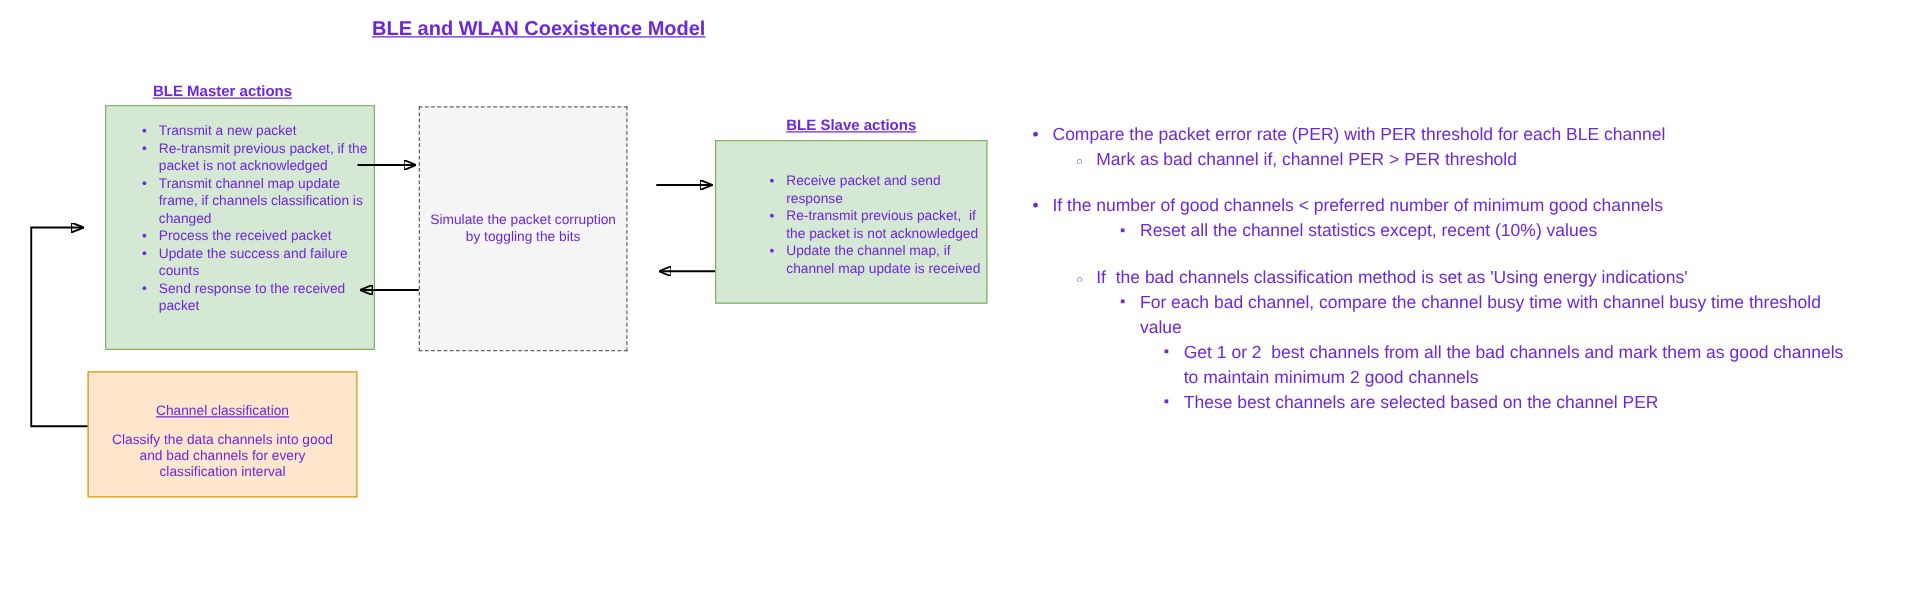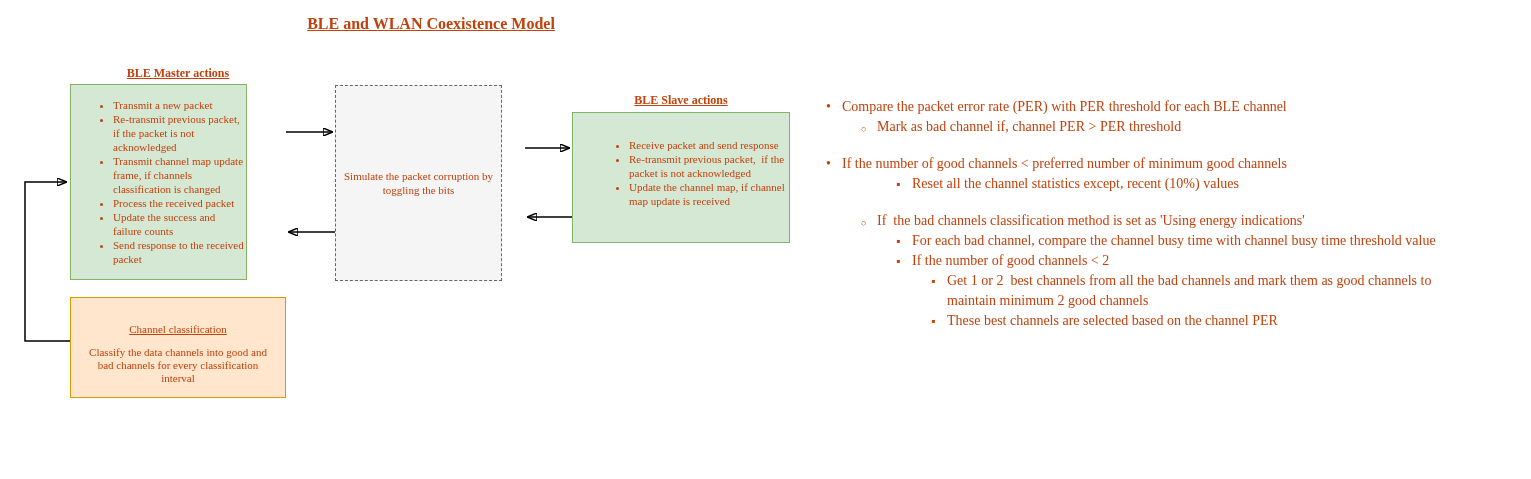--- a/index.html
+++ b/index.html
@@ -1,33 +1,33 @@
 <!DOCTYPE html>
 <html><head>
 <meta charset="utf-8">
 <style>
   html,body { margin:0; padding:0; background:#ffffff; }
   .stage {
     position:relative; width:1531px; height:479px; background:#ffffff;
-    font-family:Liberation Serif, serif; color:#c2410c; overflow:hidden;
+    font-family:Liberation Sans, sans-serif; color:#6d28d9; overflow:hidden;
   }
   .main-title {
     position:absolute; left:280px; top:15px; width:302px; text-align:center;
     font-size:16px; font-weight:bold; text-decoration:underline; white-space:nowrap;
   }
   .box-label {
     position:absolute; text-align:center; font-size:12px; font-weight:bold;
     text-decoration:underline; white-space:nowrap;
   }
   #master-label { left:70px; top:66px; width:216px; }
   #slave-label  { left:572px; top:93px; width:218px; }
   .green-box {
     position:absolute; background:#d5e8d4; border:1px solid #82b366; box-sizing:border-box;
   }
-  #master-box { left:70px; top:84px; width:177px; height:196px; }
+  #master-box { left:84px; top:84px; width:216px; height:196px; }
   #slave-box  { left:572px; top:112px; width:218px; height:131px; }
   .box-list { margin:0; font-size:11px; line-height:14px; }
   #master-box .box-list { margin-top:13px; padding-left:42px; padding-right:2px; }
   #slave-box  .box-list { margin-top:25px; padding-left:56px; padding-right:0px; }
   .box-list li { white-space:pre-wrap; }
   #sim-box {
     position:absolute; left:335px; top:85px; width:167px; height:196px;
     background:#f5f5f5; border:1px dashed #666666; box-sizing:border-box;
     display:flex; align-items:center; justify-content:center;
     text-align:center; font-size:11px; line-height:14px; padding:0 5px;
@@ -109,18 +109,17 @@
     <path d="M70,341 L25,341 L25,182 L66,182" marker-end="url(#ah)"></path>
   </svg>
 
   <div class="alg">
     <div class="alg-row lvl1">Compare the packet error rate (PER) with PER threshold for each BLE channel</div>
     <div class="alg-row lvl2">Mark as bad channel if, channel PER &gt; PER threshold</div>
     <div class="alg-row lvl1 gap">If the number of good channels &lt; preferred number of minimum good channels</div>
     <div class="alg-row lvl3">Reset all the channel statistics except, recent (10%) values</div>
     <div class="alg-row lvl2 gap">If  the bad channels classification method is set as 'Using energy indications'</div>
     <div class="alg-row lvl3">For each bad channel, compare the channel busy time with channel busy time threshold value</div>
-    <div class="alg-row lvl3">If the number of good channels &lt; 2</div>
     <div class="alg-row lvl4">Get 1 or 2  best channels from all the bad channels and mark them as good channels to maintain minimum 2 good channels</div>
     <div class="alg-row lvl4">These best channels are selected based on the channel PER</div>
   </div>
 
 </div>
 
 </body></html>

